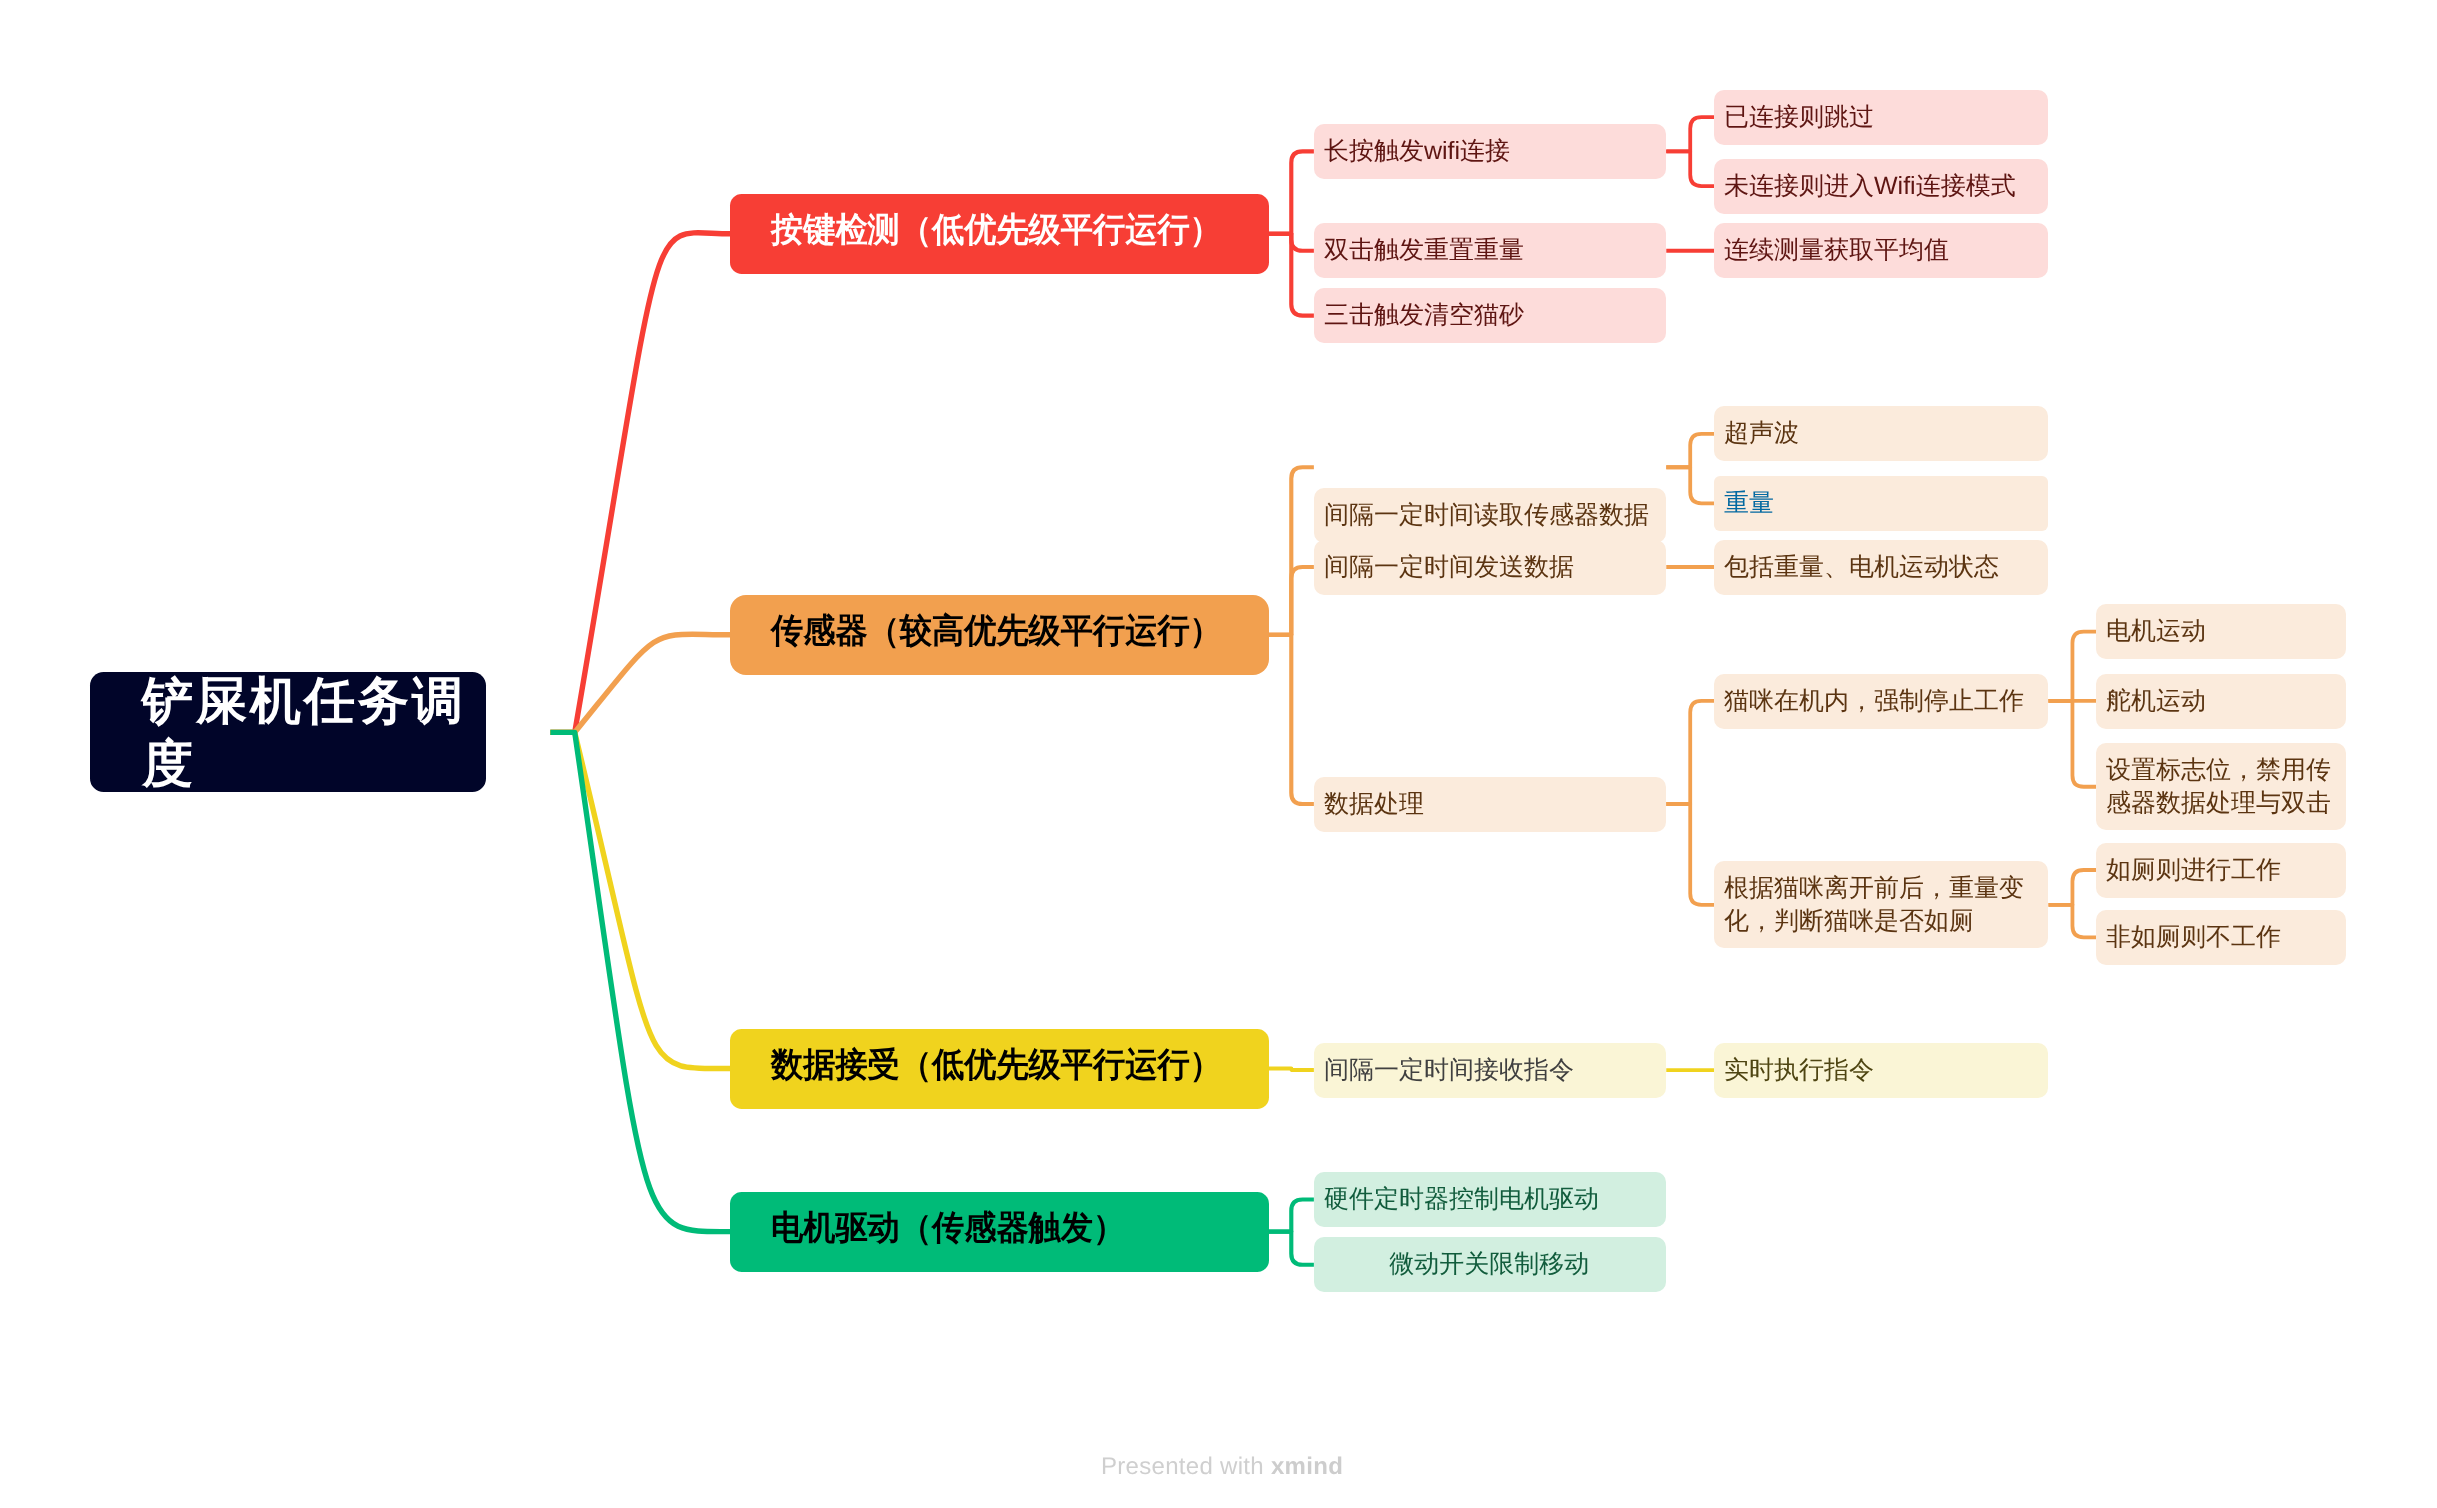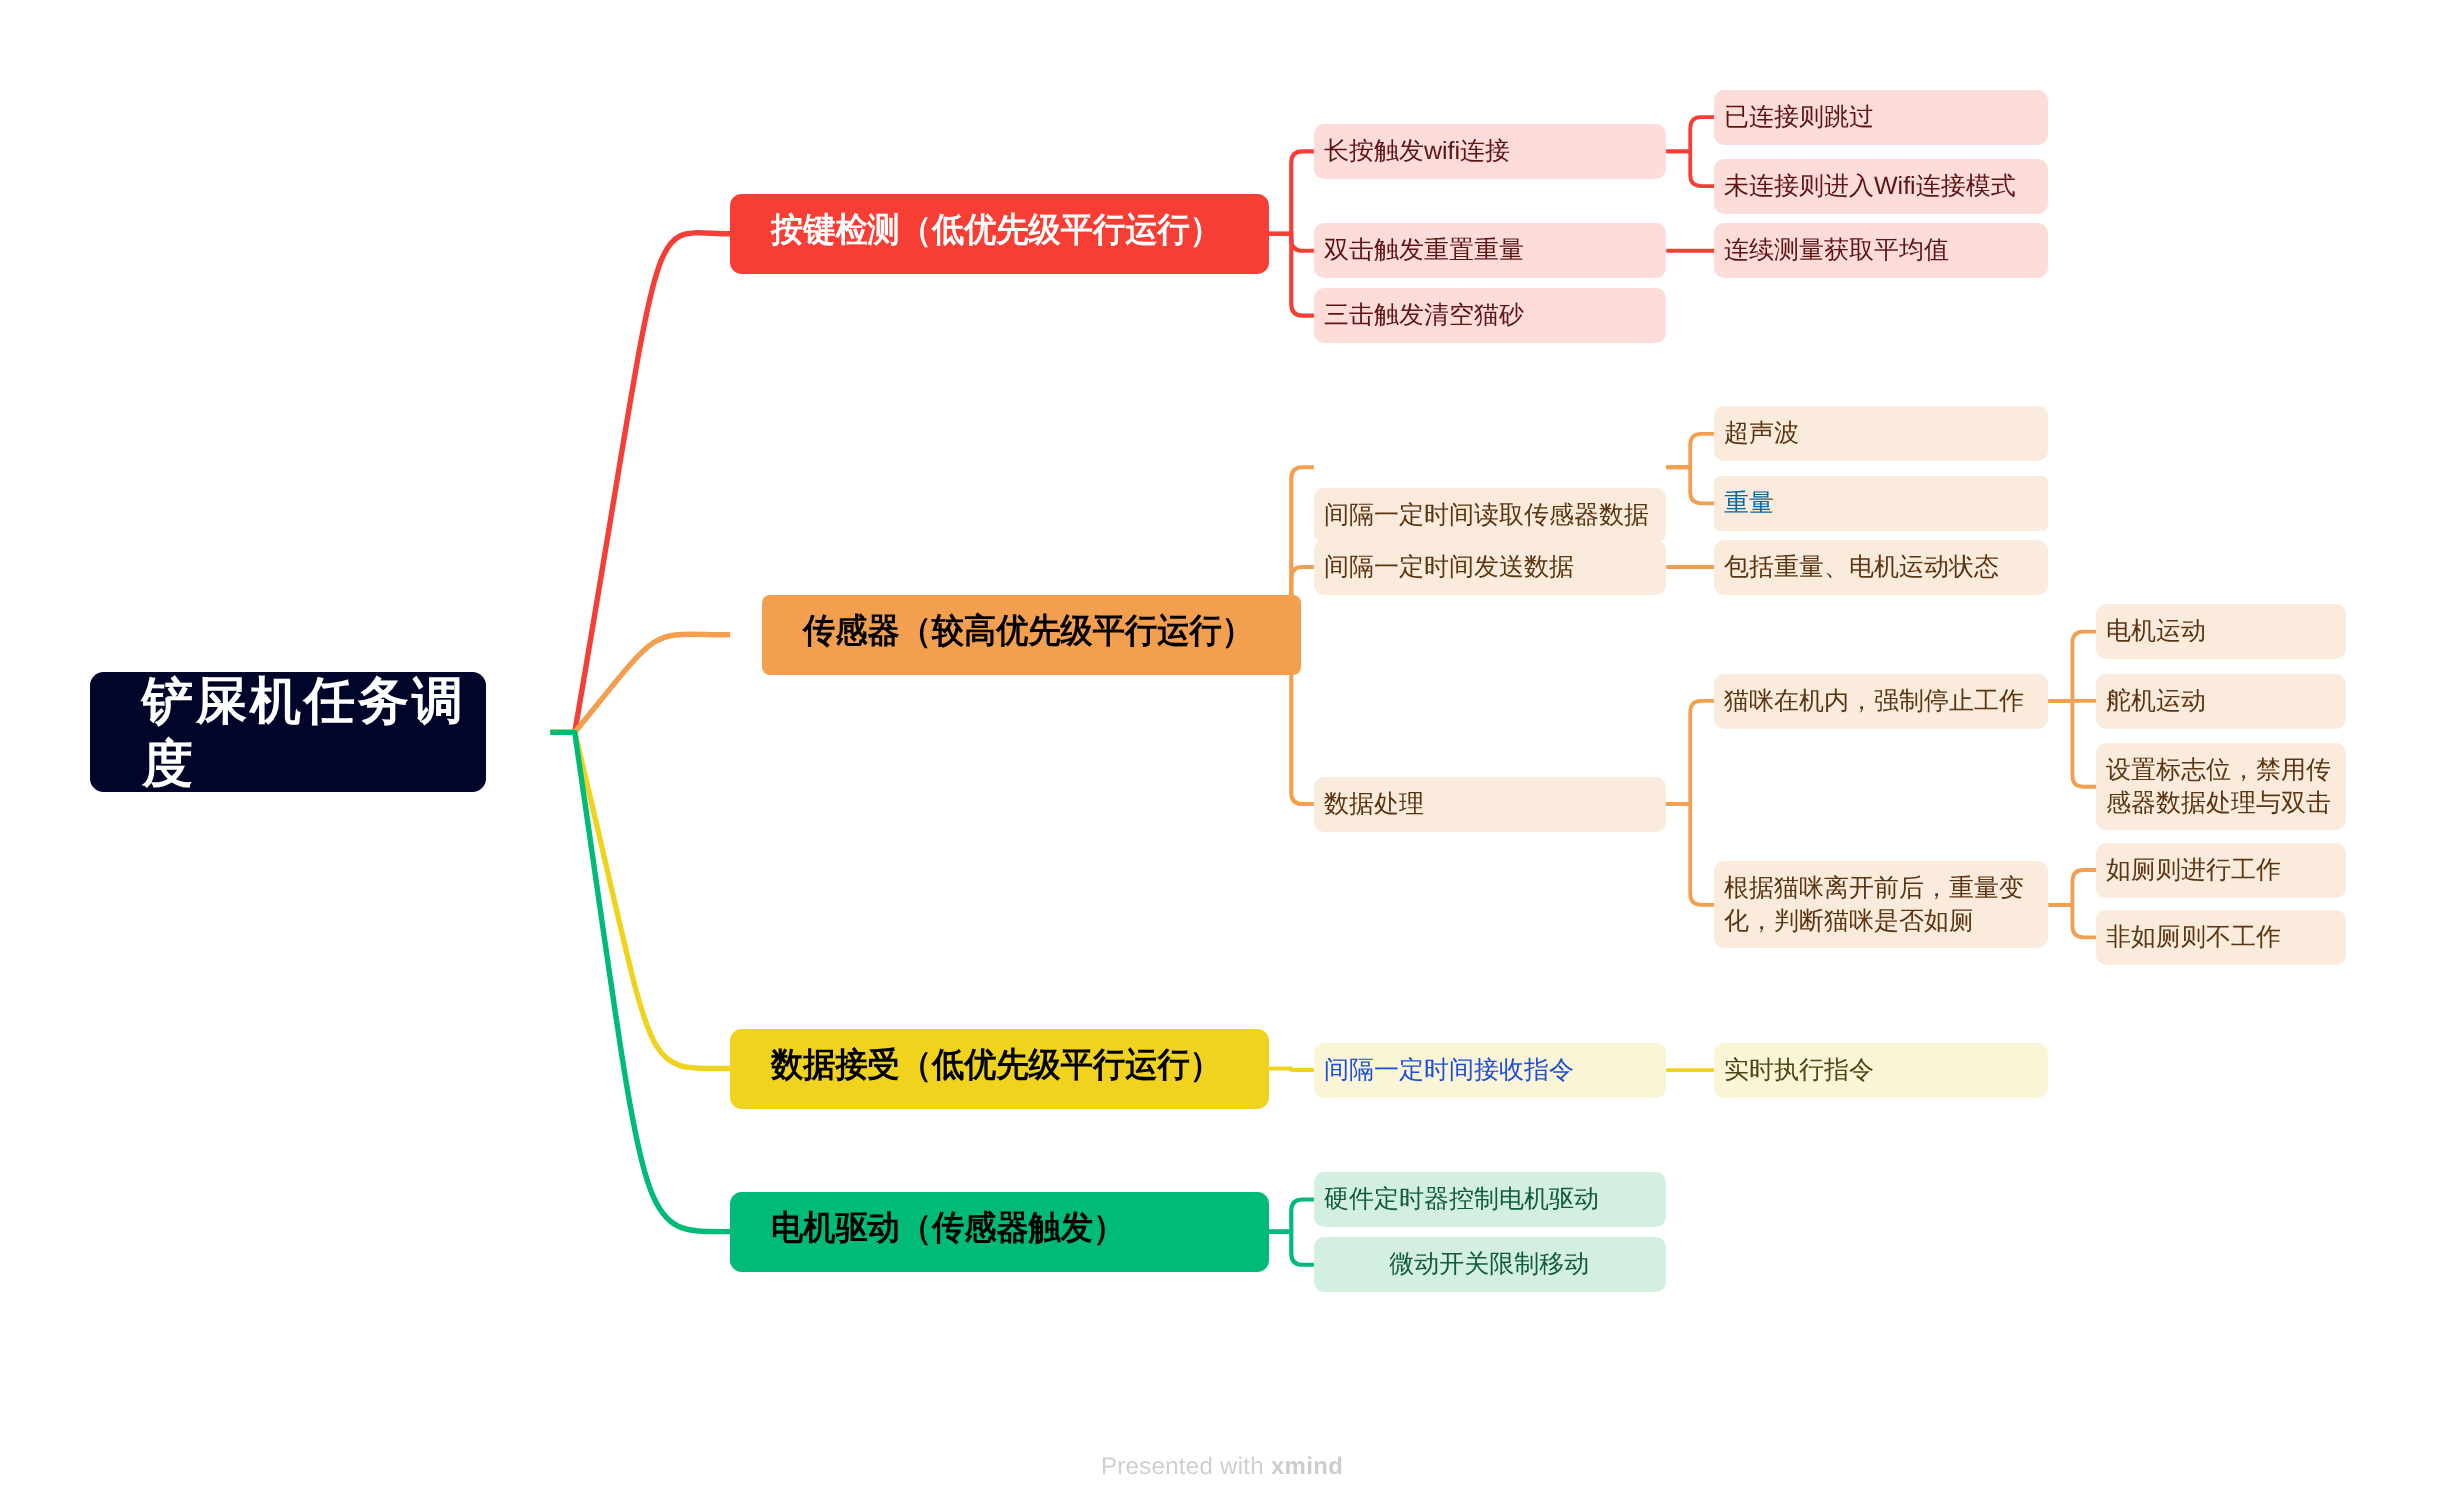--- a/index.html
+++ b/index.html
@@ -73,21 +73,21 @@
       </div>
       <div class="node n2" style="left: 1314px; top: 223px; width: 352px; height: 55px; border-radius: 10px; background: rgb(253, 220, 218); color: rgb(94, 21, 18);">
         <span class="label">双击触发重置重量</span>
       </div>
       <div class="node n3" style="left: 1714px; top: 223px; width: 334px; height: 55px; border-radius: 10px; background: rgb(253, 220, 218); color: rgb(94, 21, 18);">
         <span class="label">连续测量获取平均值</span>
       </div>
       <div class="node n2" style="left: 1314px; top: 288px; width: 352px; height: 55px; border-radius: 10px; background: rgb(253, 220, 218); color: rgb(94, 21, 18);">
         <span class="label">三击触发清空猫砂</span>
       </div>
-      <div class="node n1" style="left: 730px; top: 595px; width: 539px; height: 80px; border-radius: 8px; background: rgb(242, 160, 79); color: rgb(0, 0, 0); margin-left: 32px;">
+      <div class="node n1" style="left: 730px; top: 595px; width: 539px; height: 80px; border-radius: 16px; background: rgb(242, 160, 79); color: rgb(0, 0, 0);">
         <span class="label">传感器（较高优先级平行运行）</span>
       </div>
       <div class="node n2" style="left: 1314px; top: 440px; width: 352px; height: 55px; border-radius: 10px; background: rgb(251, 235, 220); color: rgb(91, 52, 17); margin-top: 48px;">
         <span class="label">间隔一定时间读取传感器数据</span>
       </div>
       <div class="node n3" style="left: 1714px; top: 406px; width: 334px; height: 55px; border-radius: 10px; background: rgb(251, 235, 220); color: rgb(91, 52, 17);">
         <span class="label">超声波</span>
       </div>
       <div class="node n3" style="left: 1714px; top: 476px; width: 334px; height: 55px; border-radius: 6px; background: rgb(251, 235, 220); color: #0369a1;">
         <span class="label">重量</span>
@@ -118,21 +118,21 @@
       </div>
       <div class="node n4" style="left: 2096px; top: 843px; width: 250px; height: 55px; border-radius: 10px; background: rgb(251, 235, 220); color: rgb(91, 52, 17);">
         <span class="label">如厕则进行工作</span>
       </div>
       <div class="node n4" style="left: 2096px; top: 910px; width: 250px; height: 55px; border-radius: 10px; background: rgb(251, 235, 220); color: rgb(91, 52, 17);">
         <span class="label">非如厕则不工作</span>
       </div>
       <div class="node n1" style="left: 730px; top: 1029px; width: 539px; height: 80px; border-radius: 11.7px; background: rgb(240, 211, 30); color: rgb(0, 0, 0);">
         <span class="label">数据接受（低优先级平行运行）</span>
       </div>
-      <div class="node n2" style="left: 1314px; top: 1043px; width: 352px; height: 55px; border-radius: 10px; background: rgb(250, 245, 214); color: #1d4ed8;">
+      <div class="node n2" style="left: 1314px; top: 1043px; width: 352px; height: 55px; border-radius: 10px; background: rgb(250, 245, 214); color: #404040;">
         <span class="label">间隔一定时间接收指令</span>
       </div>
       <div class="node n3" style="left: 1714px; top: 1043px; width: 334px; height: 55px; border-radius: 10px; background: rgb(250, 245, 214); color: rgb(78, 69, 18);">
         <span class="label">实时执行指令</span>
       </div>
       <div class="node n1" style="left: 730px; top: 1192px; width: 539px; height: 80px; border-radius: 11.7px; background: rgb(0, 187, 120); color: rgb(0, 0, 0);">
         <span class="label">电机驱动（传感器触发）</span>
       </div>
       <div class="node n2" style="left: 1314px; top: 1172px; width: 352px; height: 55px; border-radius: 10px; background: rgb(210, 239, 224); color: rgb(17, 92, 60);">
         <span class="label">硬件定时器控制电机驱动</span>

